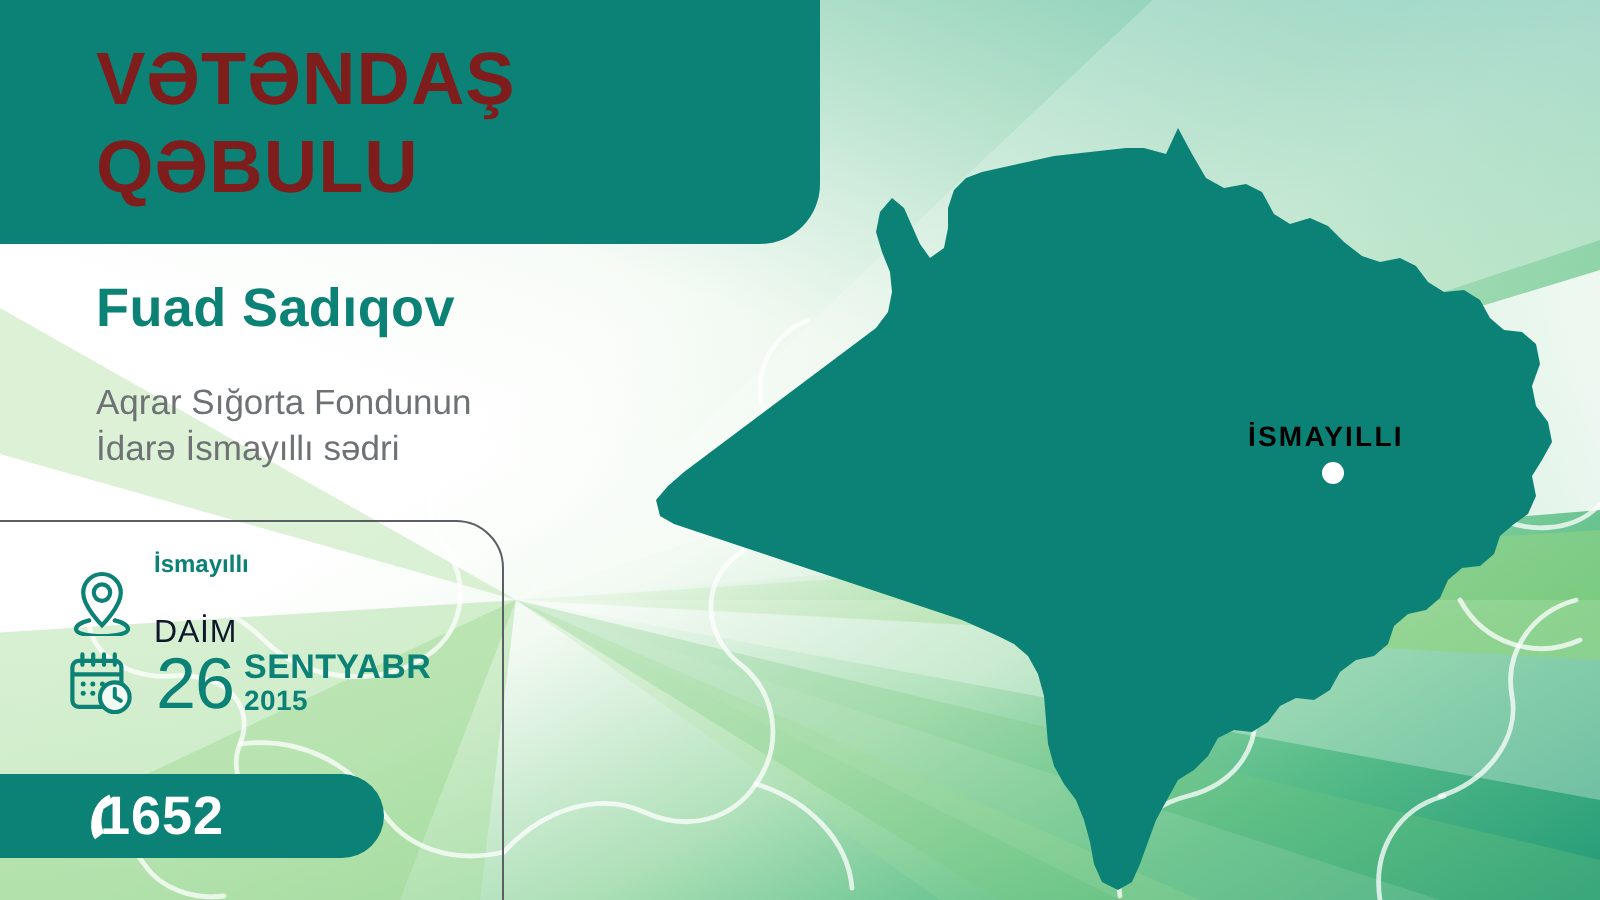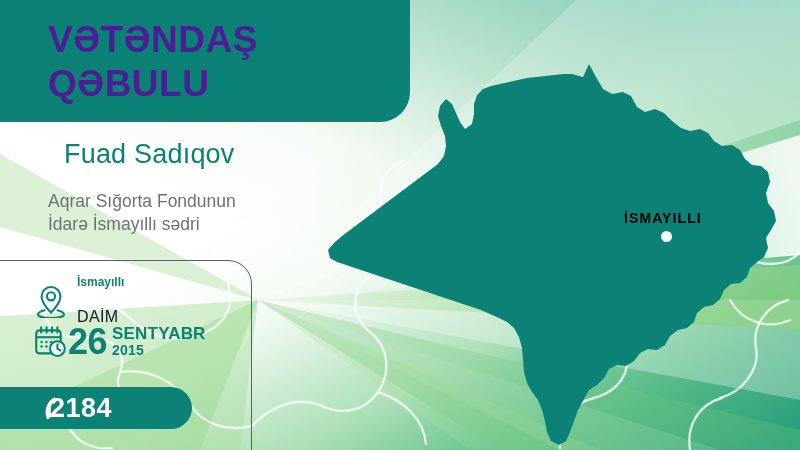--- a/index.html
+++ b/index.html
@@ -47,38 +47,37 @@
     top: -10px;
     width: 420px;
     height: 132px;
     background: #0b8275;
     border-bottom-right-radius: 30px;
   }
   .header-title {
     position: absolute;
     left: 48px;
     top: 18px;
-    color: #4c1d95;
+    color: #7f1d1d;
     font-size: 37px;
     line-height: 1.18;
     font-weight: bold;
     letter-spacing: 0.5px;
     white-space: pre-line;
   }
 
   
   .speaker-name {
     position: absolute;
     left: 48px;
     top: 139px;
     color: #0b8275;
     font-size: 27px;
-    font-weight: normal;
+    font-weight: bold;
     letter-spacing: 0.2px;
-    margin-left: 16px;
   }
   .speaker-role {
     position: absolute;
     left: 48px;
     top: 190px;
     color: #6e7275;
     font-size: 17.5px;
     line-height: 1.32;
     white-space: pre-line;
   }
@@ -113,23 +112,24 @@
   }
   .loc-sub {
     color: #0f172a;
     font-size: 16px;
     letter-spacing: 0.4px;
     line-height: 1.25;
     margin-top: 18px;
   }
 
   .date-day {
+    margin-left: 10px;
     color: #0b8275;
     font-size: 36px;
-    font-weight: bold;
+    font-weight: normal;
     line-height: 0.92;
     letter-spacing: -0.5px;
   }
   .date-stack { margin-left: 5px; }
   .date-month {
     color: #0b8275;
     font-size: 17px;
     font-weight: bold;
     letter-spacing: 0.2px;
     line-height: 1.0;
@@ -318,16 +318,16 @@
     </span>
   </div>
 
   <div class="phone-pill">
     <span class="phone-icon">
       <svg width="22" height="24" viewBox="0 0 22 24">
         <path d="M14.6,1.2 C8.6,4.2 5.4,10.2 5.6,17.4 C5.7,20.4 6.6,22.6 7.6,23.6
                  L12.0,20.2 C10.6,17.6 10.4,14.0 11.2,10.4 C12.0,7.0 13.4,4.6 15.4,3.0 Z" fill="#ffffff"></path>
       </svg>
     </span>
-    <span class="phone-number">2184</span>
+    <span class="phone-number">1652</span>
   </div>
 
 </div>
 
 </body></html>

